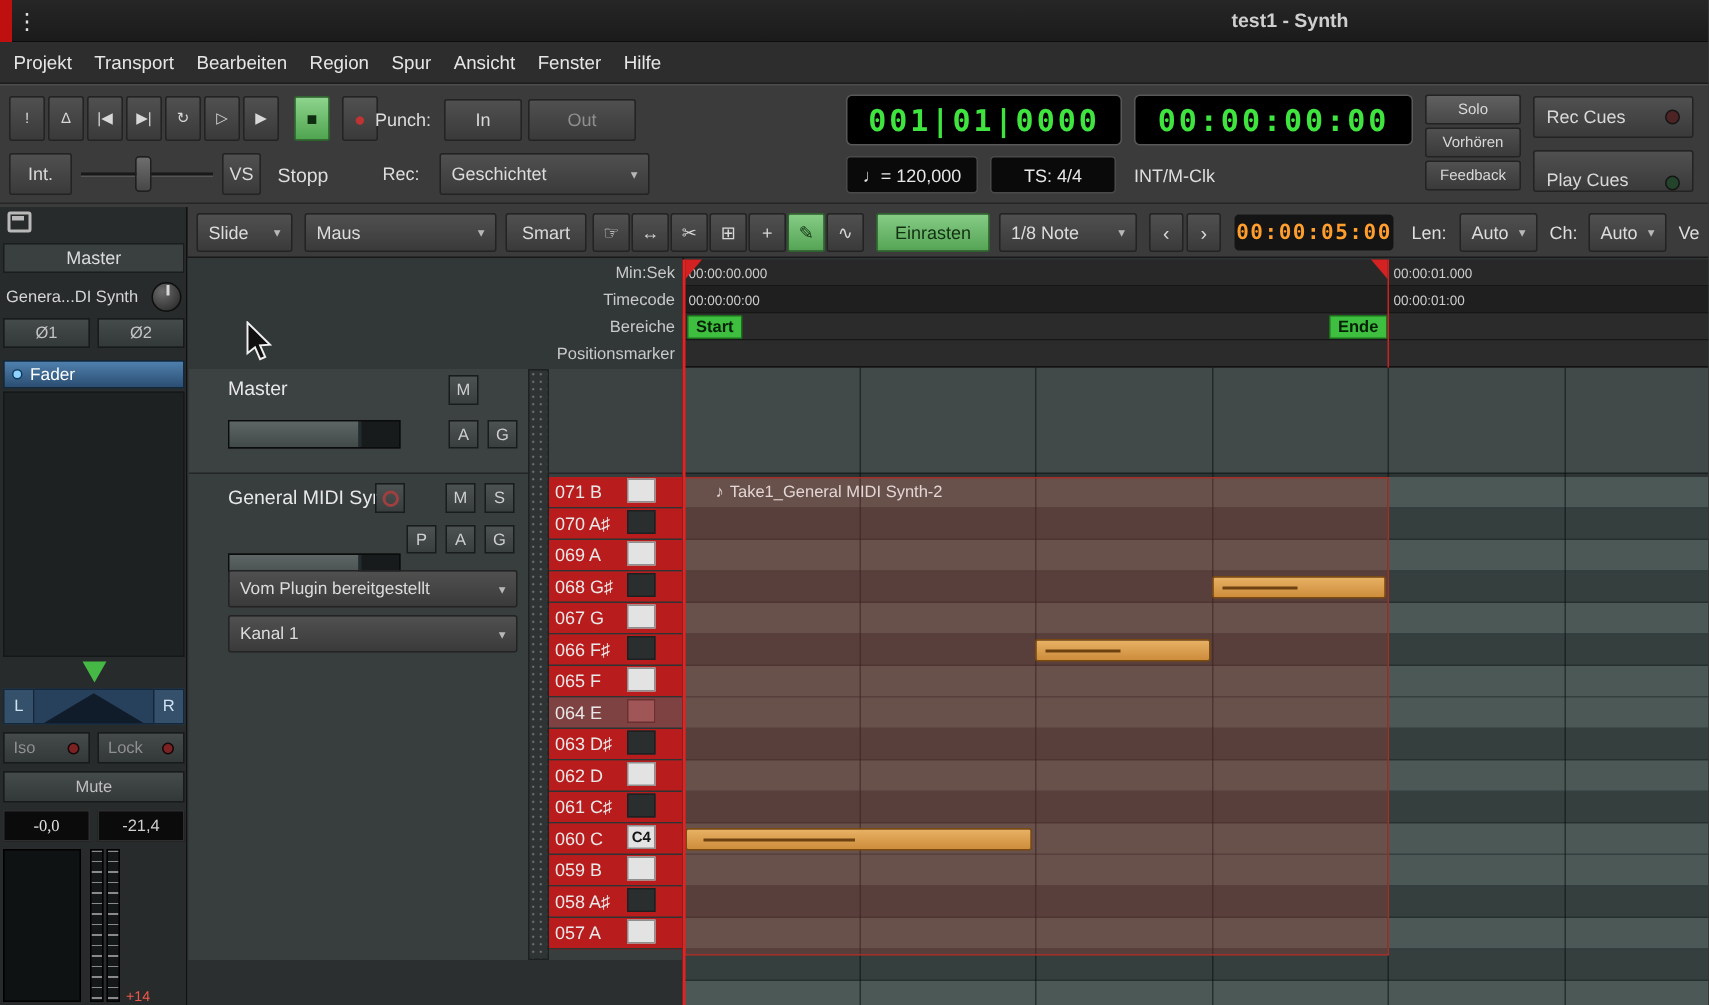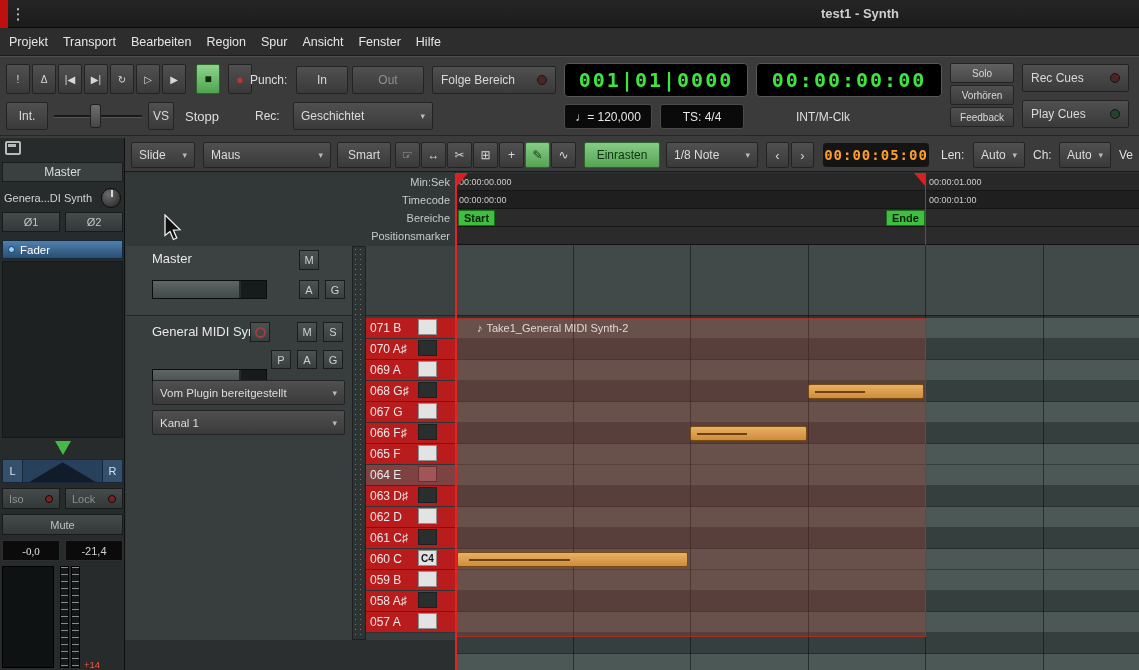--- a/index.html
+++ b/index.html
@@ -40,33 +40,33 @@
   #punch-label{left:250px;top:66px;height:28px;}
   #punch-in{left:296px;top:66px;width:52px;height:28px;}
   #punch-out{left:352px;top:66px;width:72px;height:28px;}
   #follow-range{left:432px;top:66px;width:124px;height:28px;}
   #bbt-clock{left:564px;top:63px;width:184px;height:34px;font-size:20px;letter-spacing:2px;}
   #tc-clock{left:756px;top:63px;width:186px;height:34px;font-size:20px;letter-spacing:2px;}
   #solo-btn{left:950px;top:63px;width:64px;height:20px;background:linear-gradient(#606060,#484848);}
   #monitor-btn{left:950px;top:85px;width:64px;height:20px;}
   #feedback-btn{left:950px;top:107px;width:64px;height:20px;}
   #rec-cues{left:1022px;top:64px;width:107px;height:28px;}
-  #play-cues{left:1022px;top:100px;width:107px;height:28px;}
+  #play-cues{left:1022px;top:100px;width:107px;height:28px;align-items:flex-end;}
   #int-btn{left:6px;top:102px;width:42px;height:28px;}
   #mon-slider{left:52px;top:102px;width:92px;height:28px;}
   #mon-slider .groove{position:absolute;left:2px;right:2px;top:13px;height:3px;background:#191919;border-bottom:1px solid #555;}
   #mon-slider .handle{position:absolute;left:38px;top:2px;width:11px;height:24px;background:linear-gradient(#6e6e6e,#474747);border:1px solid #1f1f1f;border-radius:3px;}
   #vs-btn{left:148px;top:102px;width:26px;height:28px;}
   #stopp-label{left:185px;top:102px;height:28px;font-size:13px;}
   #rec-label{left:255px;top:102px;height:28px;}
   #layered-dd{left:293px;top:102px;width:140px;height:28px;}
   #auto-return{left:440px;top:102px;width:116px;height:28px;}
   #tempo-btn{left:564px;top:104px;width:88px;height:25px;}
   #ts-btn{left:660px;top:104px;width:84px;height:25px;}
-  #sync-label{left:756px;top:104px;height:25px;margin-left:40px;}
+  #sync-label{left:756px;top:104px;height:25px;}
 
   
   #etoolbar-bg{left:125px;top:138px;width:1014px;height:34px;background:#3b3b3b;border-bottom:1px solid #191919;}
   #slide-dd{left:131px;top:142px;width:64px;height:26px;}
   #maus-dd{left:203px;top:142px;width:128px;height:26px;}
   #smart-btn{left:337px;top:142px;width:54px;height:26px;}
   #tools{left:395px;top:142px;display:flex;gap:1px;}
   .tool-btn{width:25px;height:26px;background:linear-gradient(#505050,#3a3a3a);border:1px solid #232323;border-radius:2px;color:#d8d8d8;font-size:12px;display:flex;align-items:center;justify-content:center;}
   .t-green{background:linear-gradient(#86cc86,#55a455);color:#123012;border-color:#2c642c;}
   #snap-btn{left:584px;top:142px;width:76px;height:26px;font-size:12px;display:flex;align-items:center;justify-content:center;border-radius:2px;}
@@ -206,24 +206,20 @@
       <button class="t-btn">▶|</button>
       <button class="t-btn">↻</button>
       <button class="t-btn">▷</button>
       <button class="t-btn">▶</button>
       <button class="t-btn t-active">■</button>
       <button class="t-btn t-rec">●</button>
     </div>
   <span id="punch-label" class="abs lbl">Punch:</span>
   <button id="punch-in" class="abs btn">In</button>
   <button id="punch-out" class="abs btn dim">Out</button>
-  <button id="follow-range" class="abs btn led-btn">
-    <span>Folge Bereich</span>
-    <span class="led"></span>
-  </button>
   <div id="bbt-clock" class="abs clock">001|01|0000</div>
   <div id="tc-clock" class="abs clock">00:00:00:00</div>
   <button id="solo-btn" class="abs btn mini">Solo</button>
   <button id="monitor-btn" class="abs btn mini">Vorhören</button>
   <button id="feedback-btn" class="abs btn mini">Feedback</button>
   <button id="rec-cues" class="abs btn led-btn">
     <span>Rec Cues</span>
     <span class="led"></span>
   </button>
   <button id="play-cues" class="abs btn led-btn">

